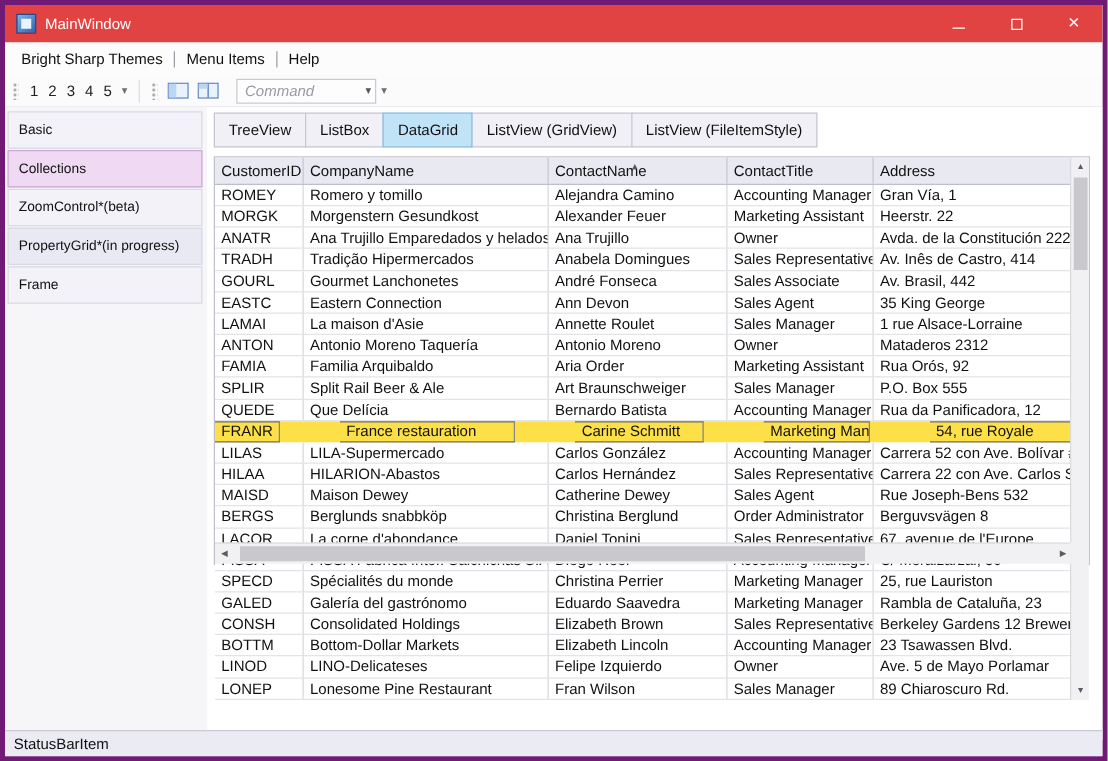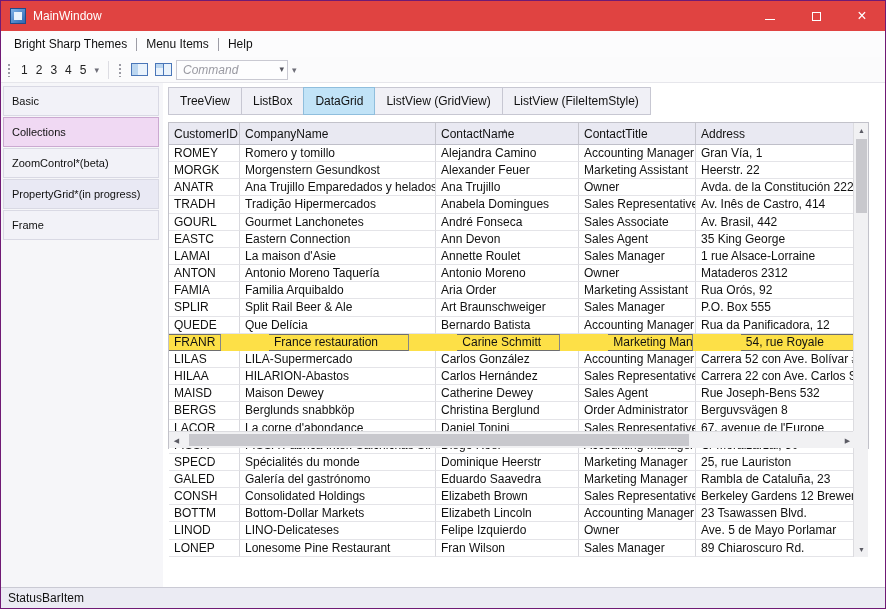--- a/index.html
+++ b/index.html
@@ -1,18 +1,18 @@
 <!DOCTYPE html>
 <html><head>
 <meta charset="utf-8">
 <style>
   * { margin:0; padding:0; box-sizing:border-box; }
   html,body { background:#888; }
   body { font-family:"Liberation Sans","DejaVu Sans",sans-serif; }
-  .window { position:relative; width:886px; height:609px; background:#FFFFFF; border:1px solid #701a75; overflow:hidden;padding-left:20px; }
+  .window { position:relative; width:886px; height:609px; background:#FFFFFF; border:4px solid #701a75; overflow:hidden;padding-left:20px; }
 
   
   .titlebar { position:absolute; left:0; top:0; width:100%; height:30px; background:#E04341; color:#fff; }
   .app-icon { position:absolute; left:9px; top:7px; width:16px; height:16px; background:linear-gradient(135deg,#7FB3E8,#2E66B0); border:1px solid #1E4C8C; }
   .app-icon::after { content:""; position:absolute; left:3px; top:3px; right:3px; bottom:3px; background:#EAF3FC; }
   .win-title { position:absolute; left:32px; top:0; line-height:30px; font-size:12px; }
   .win-btns { position:absolute; right:0; top:0; height:30px; display:flex; }
   .win-btn { width:46px; height:30px; display:flex; align-items:center; justify-content:center; color:#fff; font-size:13px; cursor:default; }
   .glyph-min { display:block; width:10px; border-top:1px solid #fff; margin-top:6px; }
   .glyph-max { display:block; width:9px; height:9px; border:1px solid #fff; }
@@ -25,21 +25,21 @@
 
   
   .toolbartray { position:absolute; left:0; top:56px; width:100%; height:26px; background:#FBFBFC; border-bottom:1px solid #E6E6EB; display:flex; align-items:center; }
   .grip { width:5px; height:14px; margin:0 5px 0 6px;
           background-image:radial-gradient(circle,#9B9BA4 1px,transparent 1.2px);
           background-size:4px 4px; }
   .tb-num { font-size:12px; color:#222; padding:0 4px; }
   .tb-overflow { font-size:9px; color:#6E6E78; padding:0 6px 0 4px; }
   .tb-sep { width:1px; height:18px; background:#DDDDE3; margin:0 3px; }
   .tb-iconbtn { width:24px; height:20px; display:flex; align-items:center; justify-content:center; border:1px solid transparent; }
-  .combo { position:relative; width:112px; height:20px; border:1px solid #C9C9D2; background:#FDFDFE; margin-left:0; }
+  .combo { position:relative; width:112px; height:20px; border:1px solid #C9C9D2; background:#FDFDFE; margin-left:10px; }
   .combo-text { position:absolute; left:6px; top:0; line-height:18px; font-size:12px; font-style:italic; color:#9A9AA2; }
   .combo-arrow { position:absolute; right:3px; top:3px; font-size:9px; color:#55555E; }
 
   
   .body { position:absolute; left:0; top:82px; width:100%; height:506px; display:flex; background:#fff; }
 
   
   .sidebar { width:162px; height:100%; background:#F6F6F9; padding:3px 0 0 2px; }
   .side-item { width:156px; height:30px; line-height:28px; font-size:11px; color:#111; padding-left:8px;
                border:1px solid #D9D9E4; margin-bottom:1px; background:#F2F2F8; }
@@ -292,21 +292,21 @@
             <div class="grid-row">
               <div class="cell c0">FISSA</div>
               <div class="cell c1">FISSA Fabrica Inter. Salchichas S.A.</div>
               <div class="cell c2">Diego Roel</div>
               <div class="cell c3">Accounting Manager</div>
               <div class="cell c4">C/ Moralzarzal, 50</div>
             </div>
             <div class="grid-row">
               <div class="cell c0">SPECD</div>
               <div class="cell c1">Spécialités du monde</div>
-              <div class="cell c2">Dominique Heerstr</div>
+              <div class="cell c2">Christina Perrier</div>
               <div class="cell c3">Marketing Manager</div>
               <div class="cell c4">25, rue Lauriston</div>
             </div>
             <div class="grid-row">
               <div class="cell c0">GALED</div>
               <div class="cell c1">Galería del gastrónomo</div>
               <div class="cell c2">Eduardo Saavedra</div>
               <div class="cell c3">Marketing Manager</div>
               <div class="cell c4">Rambla de Cataluña, 23</div>
             </div>

